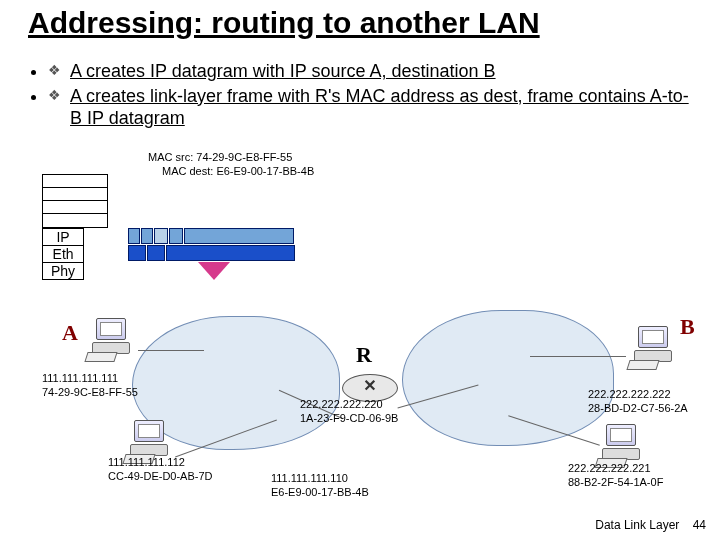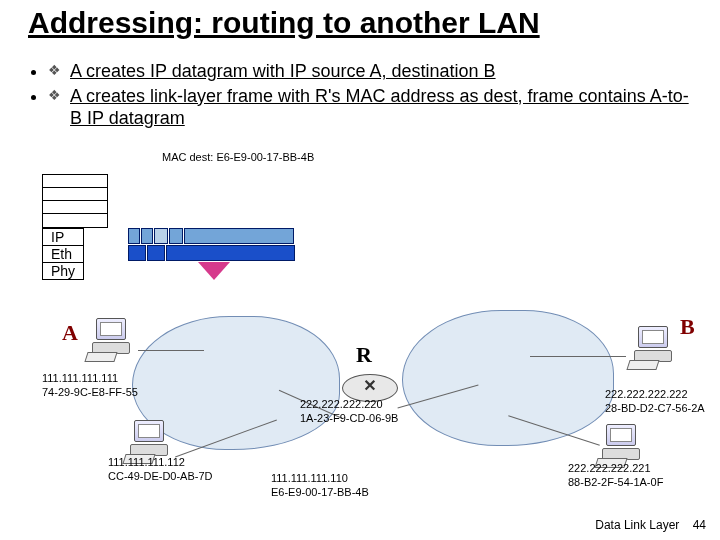--- a/index.html
+++ b/index.html
@@ -6,21 +6,21 @@
 body { width: 720px; height: 540px; background: #fff; font-family: "Comic Sans MS", cursive, sans-serif; color: #000; position: relative; overflow: hidden; }
 .title { font-size: 30px; text-decoration: underline; margin: 6px 8px 20px 28px; font-weight: bold; }
 .bullets { margin: 2px 24px 0 48px; }
 .bullet { font-size: 18px; position: relative; padding-left: 22px; margin-bottom: 2px; line-height: 1.25; text-decoration: underline; }
 .bullet::before { content: "❖"; position: absolute; left: 0; top: 2px; font-size: 14px; color: #555; }
 .callouts { position: absolute; left: 148px; top: 150px; font-family: Arial, sans-serif; font-size: 11px; line-height: 1.3; }
 .callouts .ln { white-space: nowrap; }
 .callouts .ind1 { padding-left: 14px; }
 .callouts .ind2 { padding-left: 28px; }
 .callouts .ind3 { padding-left: 42px; }
-.layer-table { position: absolute; left: 42px; top: 228px; border: 1px solid #000; font-family: Arial, sans-serif; font-size: 14px; background: #fff; }
+.layer-table { position: absolute; left: 42px; top: 228px; border: 1px solid #000; font-family: Arial, sans-serif; font-size: 14px; background: #fff; text-align: center; }
 .layer-table div { padding: 0 8px; border-bottom: 1px solid #000; }
 .layer-table div:last-child { border-bottom: none; }
 .empty-rows { position: absolute; left: 42px; top: 174px; width: 66px; border: 1px solid #000; }
 .empty-rows div { height: 13px; border-bottom: 1px solid #000; }
 .empty-rows div:last-child { border-bottom: none; }
 .packet { position: absolute; left: 128px; top: 228px; width: 168px; }
 .pkt-row { display: flex; height: 16px; margin-bottom: 1px; }
 .pkt-row .seg { border: 1px solid #001a66; margin-right: 1px; }
 .pkt-row.r1 .seg { background: #73a5d8; }
 .pkt-row.r2 .seg { background: #1a4fc9; }
@@ -38,21 +38,21 @@
 .cloud.c2 { left: 402px; top: 310px; width: 212px; height: 136px; }
 .label-big { position: absolute; font-size: 22px; font-family: "Comic Sans MS", cursive; font-weight: bold; }
 .label-A { left: 62px; top: 320px; color: #800000; }
 .label-R { left: 356px; top: 342px; color: #000; }
 .label-B { left: 680px; top: 314px; color: #800000; }
 .node-info { position: absolute; font-family: Arial, sans-serif; font-size: 11px; line-height: 1.25; white-space: nowrap; }
 .ni-A { left: 42px; top: 372px; }
 .ni-Athird { left: 108px; top: 456px; }
 .ni-R { left: 240px; top: 472px; margin-left: 31px; }
 .ni-Rright { left: 300px; top: 398px; }
-.ni-B { left: 605px; top: 388px; }
+.ni-B { left: 588px; top: 388px; }
 .ni-Bthird { left: 568px; top: 462px; }
 .pc { position: absolute; width: 52px; height: 40px; }
 .pc .mon { position: absolute; left: 10px; top: 0; width: 30px; height: 22px; border: 1px solid #555; background: linear-gradient(#eef, #cce); border-radius: 2px; }
 .pc .mon::after { content: ""; position: absolute; inset: 3px; border: 1px solid #888; background: #fff; }
 .pc .base { position: absolute; left: 6px; top: 24px; width: 38px; height: 12px; border: 1px solid #666; background: #ddd; border-radius: 2px; }
 .pc .kb { position: absolute; left: 0; top: 34px; width: 30px; height: 10px; border: 1px solid #666; background: #eee; transform: skewX(-18deg); }
 .pc1 { left: 86px; top: 318px; }
 .pc2 { left: 124px; top: 420px; }
 .pc3 { left: 628px; top: 326px; }
 .pc4 { left: 596px; top: 424px; }
@@ -65,20 +65,21 @@
 <body>
 
 <h1 class="title">Addressing: routing to another LAN</h1>
 
 <ul class="bullets">
   <li class="bullet">A creates IP datagram with IP source A, destination B</li>
   <li class="bullet">A creates link-layer frame with R's MAC address as dest, frame contains A-to-B IP datagram</li>
 </ul>
 
 <div class="callouts">
+  <div class="ln">MAC src: 74-29-9C-E8-FF-55</div>
   <div class="ln ind1">MAC dest: E6-E9-00-17-BB-4B</div>
 </div>
 
 <div class="empty-rows">
   <div></div>
     <div></div>
     <div></div>
     <div></div>
 </div>
 

